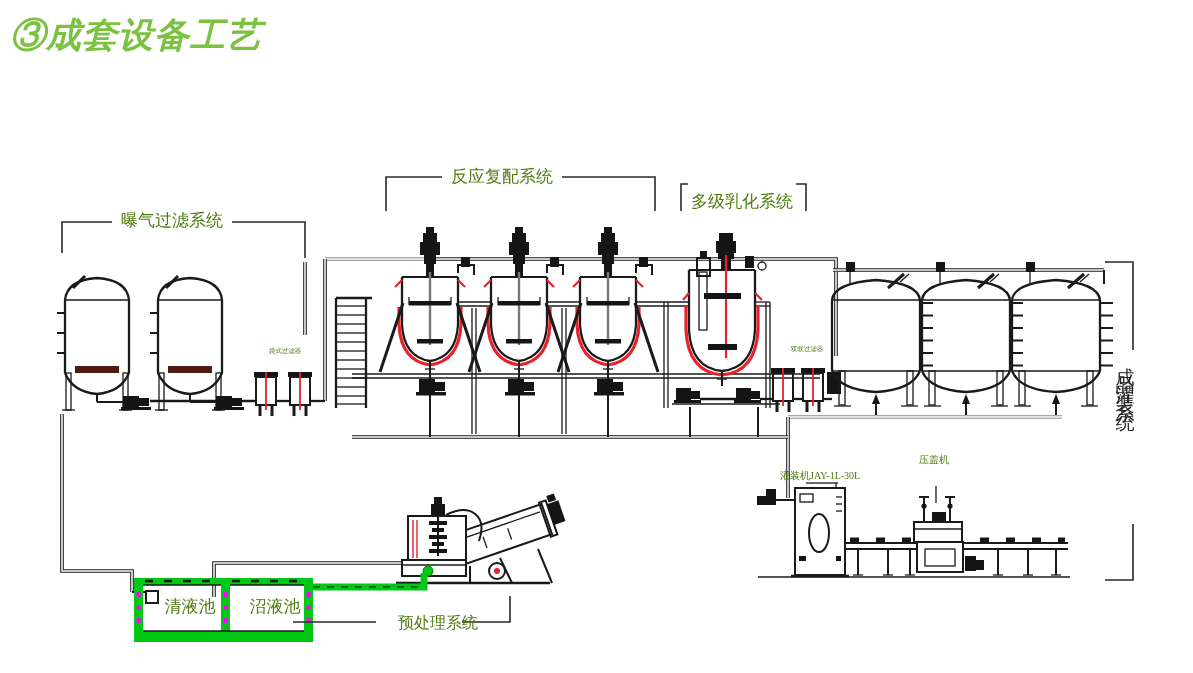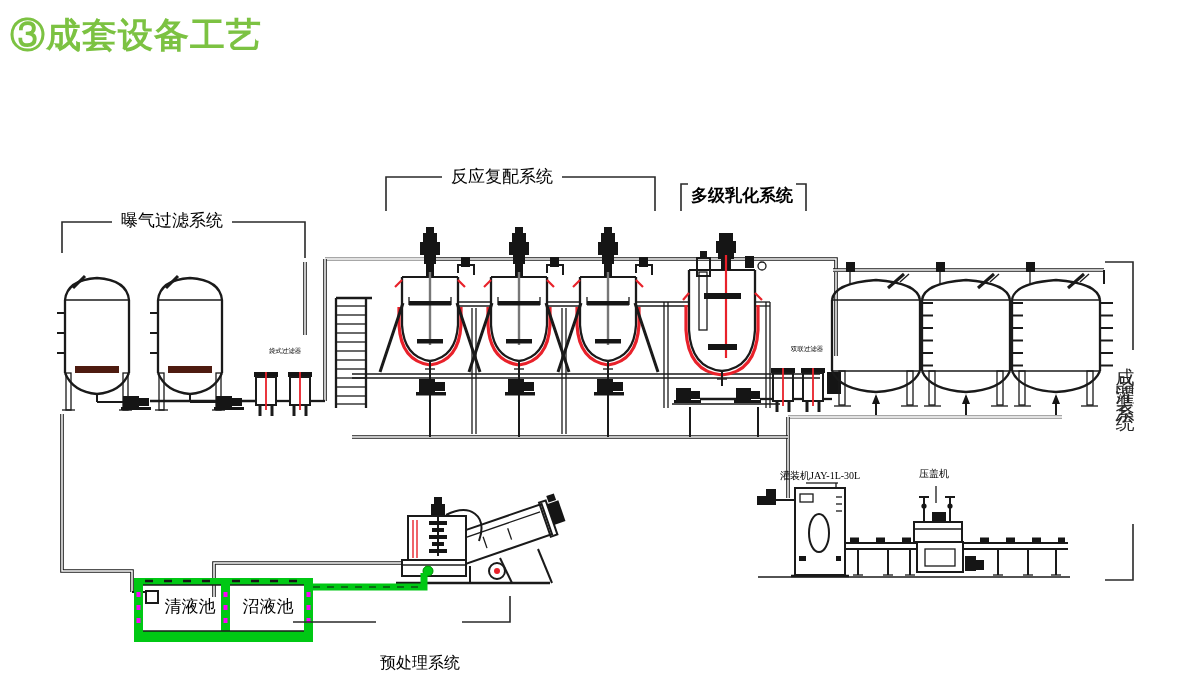--- a/index.html
+++ b/index.html
@@ -1,20 +1,20 @@
 <!DOCTYPE html>
 <html style="--title-green: #7CC242; --line: #1A1A1A; --red-jacket: #E8212A; --pool-green: #00C814; --magenta: #FF00FF; --maroon-band: #4E1B10; --gray-pipe: #8A8A8A; --background: #FFFFFF;"><head>
 <meta charset="utf-8">
 <style>
   html,body{margin:0;padding:0;background:#fff;}
   .stage{position:relative;width:1193px;height:673px;background:var(--background,#fff);overflow:hidden;
          font-family:"Liberation Sans",sans-serif;}
   .title{position:absolute;left:10px;top:12px;font-size:35px;font-weight:bold;letter-spacing:1px;
-         color:var(--title-green,#7CC242);font-family:"Liberation Sans",sans-serif;}
-  .lbl{position:absolute;font-family:"Liberation Serif",serif;color:#000000;text-align:center;
+         color:var(--title-green,#7CC242);font-family:"Liberation Sans",sans-serif;font-style:italic;}
+  .lbl{position:absolute;font-family:"Liberation Serif",serif;color:#4d7c0f;text-align:center;
        font-size:17px;line-height:1.1;white-space:nowrap;}
   .lbl.small{font-size:16px;}
   .lbl.tiny{font-size:10px;letter-spacing:0;}
   .lbl.micro{font-size:6.5px;}
   .vlbl{position:absolute;writing-mode:vertical-rl;font-family:"Liberation Serif",serif;color:#262626;
         font-size:19px;letter-spacing:9px;}
   svg{position:absolute;left:0;top:0;}
   .ln{stroke:var(--line,#1a1a1a);stroke-width:2;fill:none;}
   .ln1{stroke:var(--line,#1a1a1a);stroke-width:1.3;fill:none;}
   .ln2{stroke:var(--line,#1a1a1a);stroke-width:2.3;fill:none;}
@@ -400,25 +400,25 @@
     <path d="M681,211 V184 H688 M796,184 H806 V211" class="bk"></path>
     <path d="M1105,262 H1133 V350 M1133,524 V580 H1105" class="bk"></path>
     <path d="M293,622 H376 M462,622 H510 V596" class="bk"></path>
   </g>
 </svg>
 
 <div class="title">③成套设备工艺</div>
 
 <div class="lbl" style="left:112px;top:213px;width:120px;font-family:Liberation Mono, monospace;">曝气过滤系统</div>
 <div class="lbl" style="left:442px;top:168px;width:120px;">反应复配系统</div>
-<div class="lbl" style="left:688px;top:187px;width:108px;font-weight:bold;">多级乳化系统</div>
+<div class="lbl" style="left:688px;top:193px;width:108px;">多级乳化系统</div>
 <div class="vlbl" style="left:1112px;top:352px;height:176px;">成品灌装系统</div>
-<div class="lbl small" style="left:377px;top:614px;width:86px;margin-top:40px;">预处理系统</div>
+<div class="lbl small" style="left:395px;top:614px;width:86px;">预处理系统</div>
 
 <div class="lbl" style="left:152px;top:598px;width:76px;">清液池</div>
-<div class="lbl" style="left:231px;top:598px;width:74px;">沼液池</div>
+<div class="lbl" style="left:231px;top:598px;width:74px;padding-left:7px;">沼液池</div>
 
 <div class="lbl micro" style="left:250px;top:347px;width:70px;">袋式过滤器</div>
 <div class="lbl micro" style="left:776px;top:345px;width:62px;">双联过滤器</div>
 <div class="lbl tiny" style="left:780px;top:470px;width:100px;text-align:left;">灌装机JAY-1L-30L</div>
-<div class="lbl tiny" style="left:910px;top:468px;width:48px;">压盖机</div>
+<div class="lbl tiny" style="left:910px;top:454px;width:48px;">压盖机</div>
 
 </div>
 
 </body></html>

